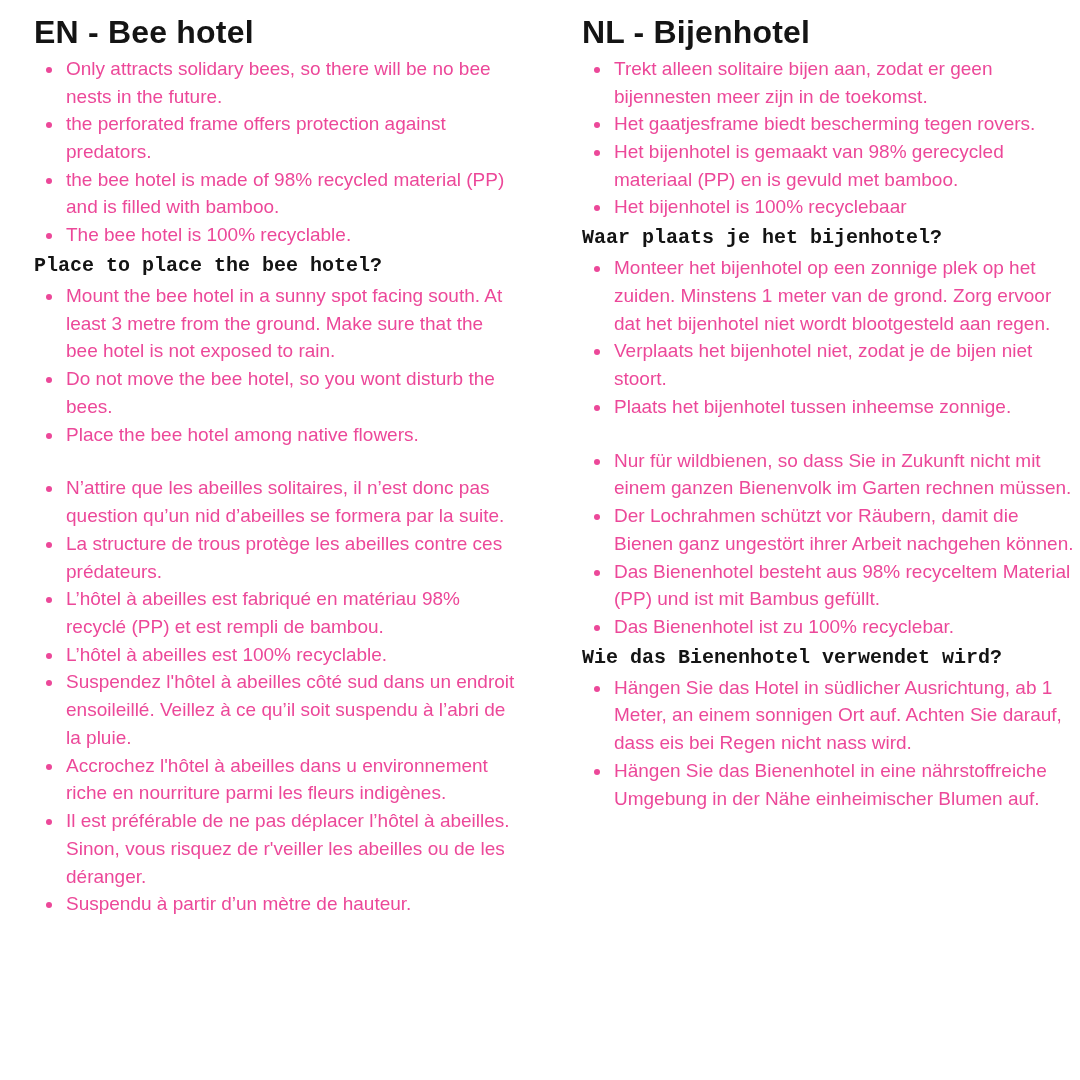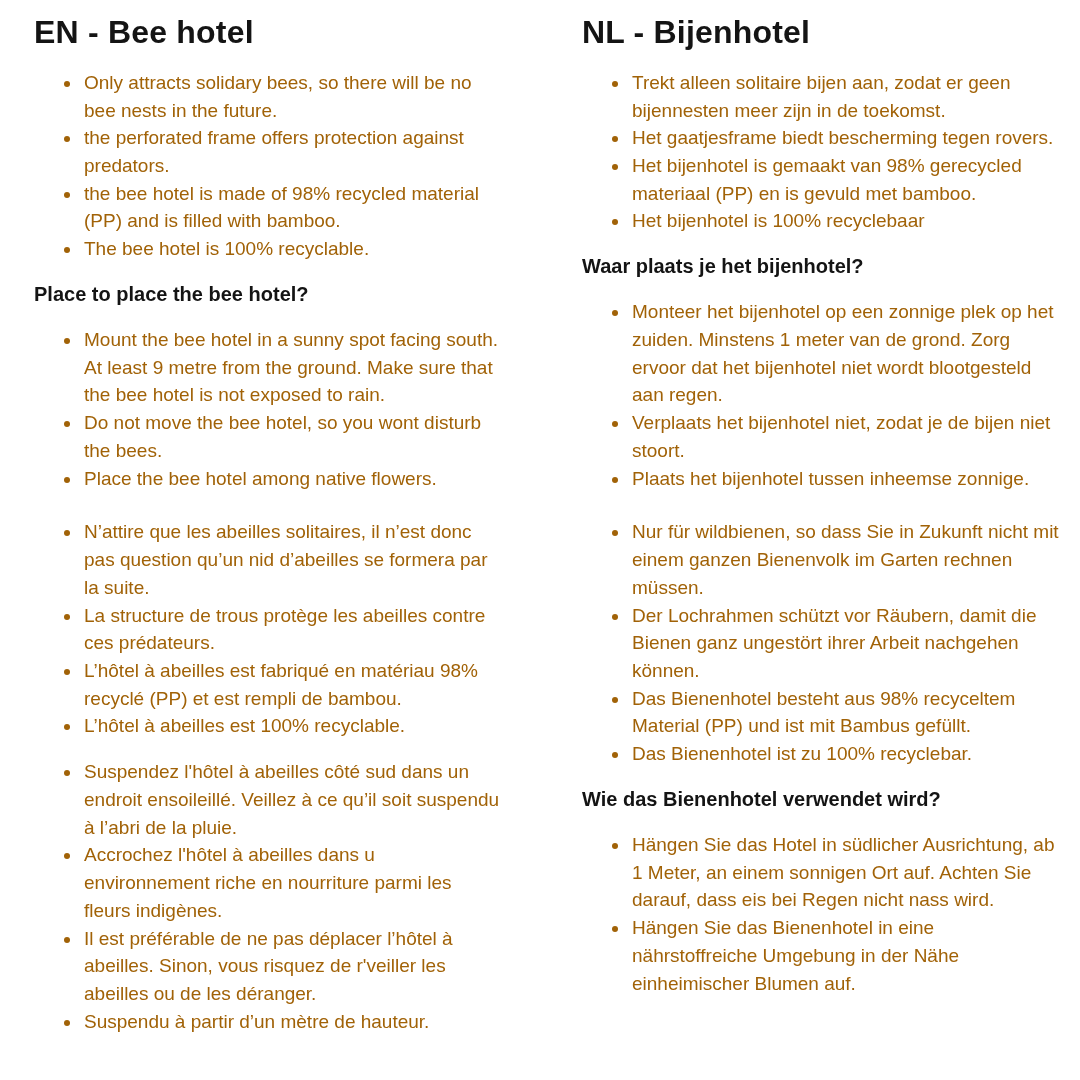--- a/index.html
+++ b/index.html
@@ -35,27 +35,28 @@
     margin: 0 0 4px 4px;
     line-height: 1.15;
     color: #141414;
   }
   h2.section-subtitle {
     font-size: 20px;
     font-weight: 800;
     margin: 3px 0 3px 4px;
     line-height: 1.35;
     color: #141414;
+    font-family: Liberation Mono, monospace;
   }
   ul.bullet-list {
-    margin: 18px;
+    margin: 0;
     padding-left: 34px;
     font-size: 19px;
     line-height: 1.46;
-    color: #a16207;
+    color: #ec4899;
   }
   ul.bullet-list li {
     margin: 0;
     padding-left: 2px;
   }
 </style>
 </head>
 <body>
 
 <div class="page">
@@ -65,21 +66,21 @@
     <section class="lang-section">
       <h1 class="section-title">EN - Bee hotel</h1>
       <ul class="bullet-list">
         <li>Only attracts solidary bees, so there will be no bee nests in the future.</li>
         <li>the perforated frame offers protection against predators.</li>
         <li>the bee hotel is made of 98% recycled material (PP) and is filled with bamboo.</li>
         <li>The bee hotel is 100% recyclable.</li>
       </ul>
       <h2 class="section-subtitle">Place to place the bee hotel?</h2>
       <ul class="bullet-list">
-        <li>Mount the bee hotel in a sunny spot facing south. At least 9 metre from the ground. Make sure that the bee hotel is not exposed to rain.</li>
+        <li>Mount the bee hotel in a sunny spot facing south. At least 3 metre from the ground. Make sure that the bee hotel is not exposed to rain.</li>
         <li>Do not move the bee hotel, so you wont disturb the bees.</li>
         <li>Place the bee hotel among native flowers.</li>
       </ul>
     </section>
 
     <section class="lang-section">
       <ul class="bullet-list">
         <li>N’attire que les abeilles solitaires, il n’est donc pas question qu’un nid d’abeilles se formera par la suite.</li>
         <li>La structure de trous protège les abeilles contre ces prédateurs.</li>
         <li>L’hôtel à abeilles est fabriqué en matériau 98% recyclé (PP) et est rempli de bambou.</li>

